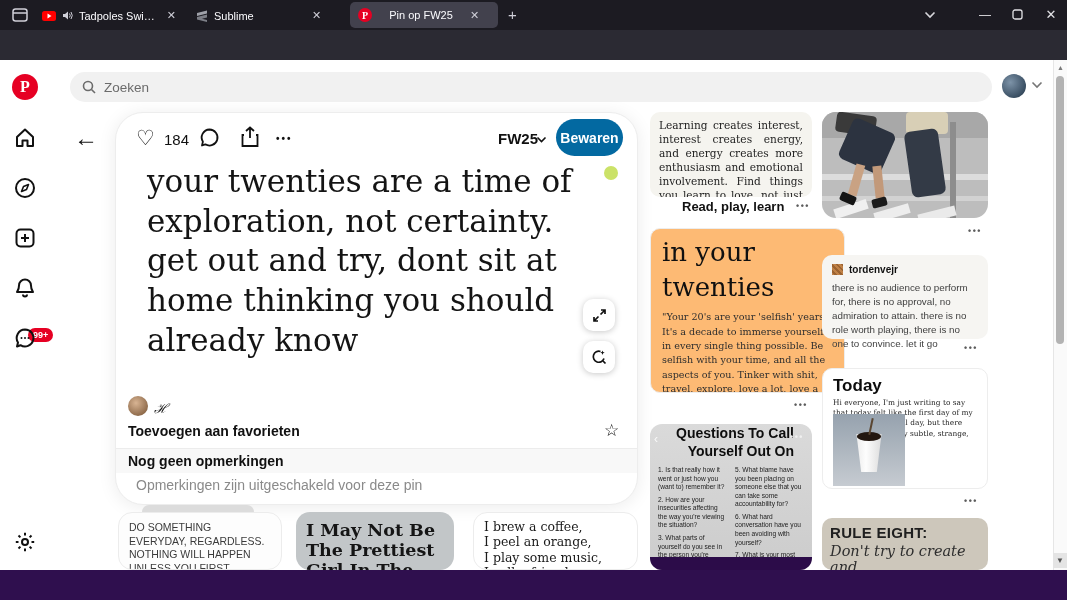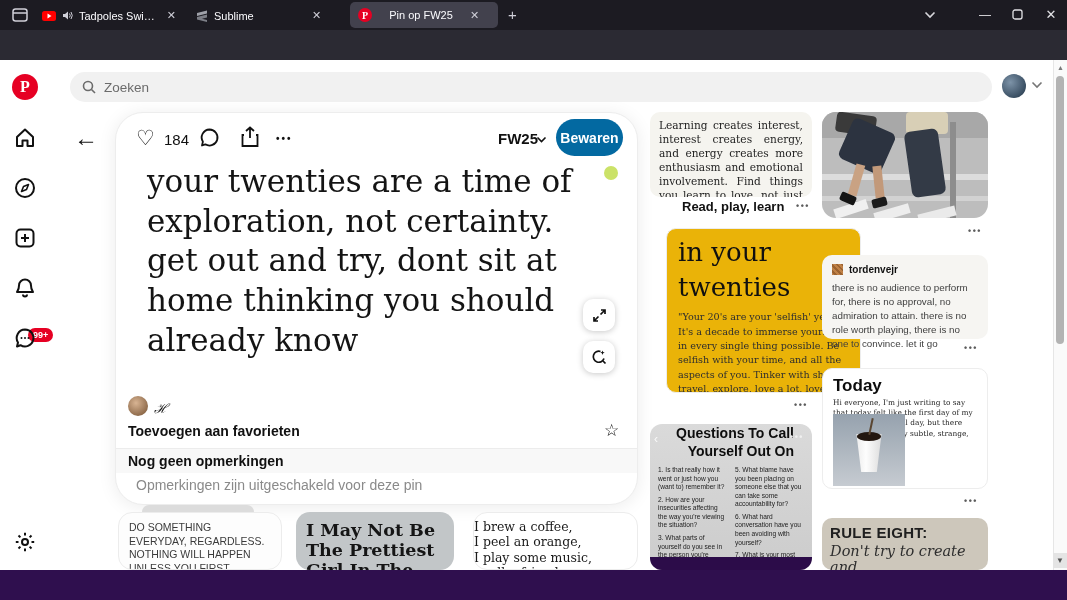--- a/index.html
+++ b/index.html
@@ -45,26 +45,26 @@
   .favlabel { left:128px; top:423px; font-size:14px; font-weight:bold; color:#111; }
   .favstar { left:604px; top:420px; font-size:17px; color:#111; }
   .commentstrip { left:116px; top:448px; width:521px; height:25px; background:#f8f8f8; border-top:1px solid #ececec; }
   .commenttitle { left:128px; top:453px; font-size:14px; font-weight:bold; color:#111; }
   .commentdisabled { left:136px; top:477px; font-size:14px; color:#8a8a8a; }
 
   .minipin { border-radius:14px; overflow:hidden; }
   .c1 { left:118px; top:512px; width:164px; height:58px; background:#fdfdfd; border:1px solid #ececec; font-size:10.5px; color:#3b3b3b; padding:8px 10px; line-height:1.3; }
   .blob { left:142px; top:505px; width:112px; height:14px; border-radius:7px; background:#dcdcdc; }
   .c2 { left:296px; top:512px; width:158px; height:58px; background:#c2c6c8; font-family:"DejaVu Serif",serif; font-weight:bold; font-size:17.5px; color:#151515; padding:8px 10px; line-height:1.15; }
-  .c3 { left:473px; top:512px; width:165px; height:58px; background:#fff; border:1px solid #ececec; font-family:"DejaVu Serif",serif; font-size:12.5px; color:#1b1b1b; padding:6px 0; line-height:1.22; }
+  .c3 { left:473px; top:512px; width:165px; height:58px; background:#fff; border:1px solid #ececec; font-family:"DejaVu Serif",serif; font-size:12.5px; color:#1b1b1b; padding:6px 10px; line-height:1.22; }
 
   .a1 { left:650px; top:112px; width:162px; height:85px; background:#f5f4ef; border-radius:10px; font-family:"DejaVu Serif",serif; font-size:10.6px; line-height:1.32; color:#1d1d1d; padding:7px 9px; text-align:justify; overflow:hidden; }
   .a1title { left:682px; top:199px; font-size:13px; font-weight:bold; color:#111; }
   .mdots { color:#5c5c5c; font-size:9px; font-weight:bold; letter-spacing:1.5px; }
-  .a2 { left:666px; top:228px; width:195px; height:165px; background:#eab308; border:1px solid #ededed; border-radius:10px; overflow:hidden; padding:6px 11px; }
+  .a2 { left:650px; top:228px; width:195px; height:165px; background:#fdba74; border:1px solid #ededed; border-radius:10px; overflow:hidden; padding:6px 11px; }
   .a2head { font-family:"DejaVu Serif",serif; font-size:26px; line-height:1.35; color:#101010; }
   .a2quote { margin-top:5px; font-family:"DejaVu Serif",serif; font-size:9.6px; line-height:1.5; color:#2e2e2e; }
   .a3 { left:650px; top:424px; width:162px; height:146px; border-radius:12px; background:linear-gradient(180deg,#dadada,#cccccc); overflow:hidden; }
   .a3title { text-align:right; font-weight:bold; font-size:14px; line-height:1.25; color:#0d0d0d; padding:1px 18px 4px; }
   .a3cols { display:flex; gap:8px; padding:2px 8px; }
   .a3col { width:72px; font-size:6.6px; line-height:1.3; color:#1c1c1c; }
   .a3col p { margin-bottom:4px; }
   .a3band { position:absolute; left:0; bottom:0; width:162px; height:13px; background:#2c0c49; }
   .a3chev { position:absolute; left:4px; top:8px; color:#fff; font-size:12px; opacity:.85; }
   .a3dots { position:absolute; right:8px; top:8px; color:#f0f0f0; font-size:9px; font-weight:bold; letter-spacing:1.5px; }

